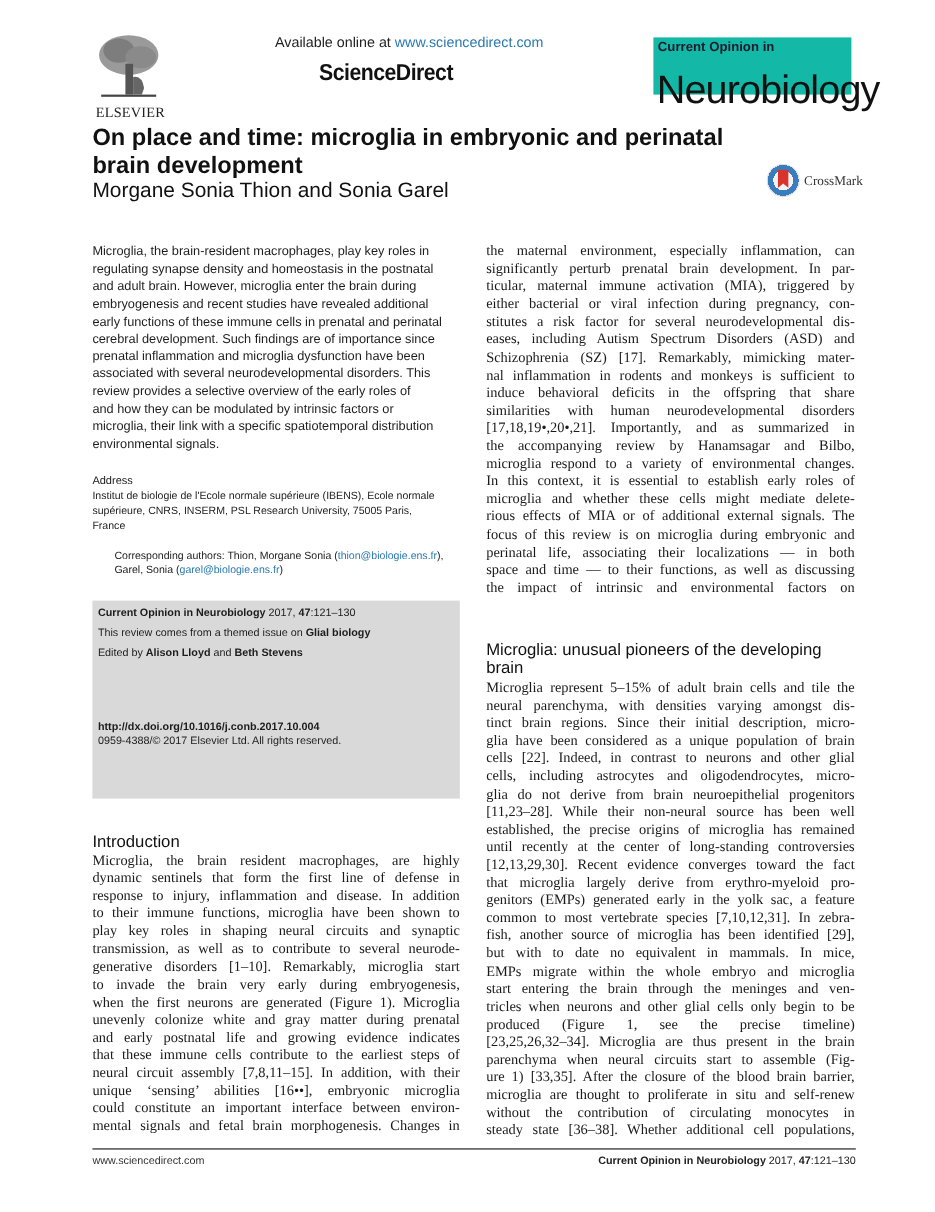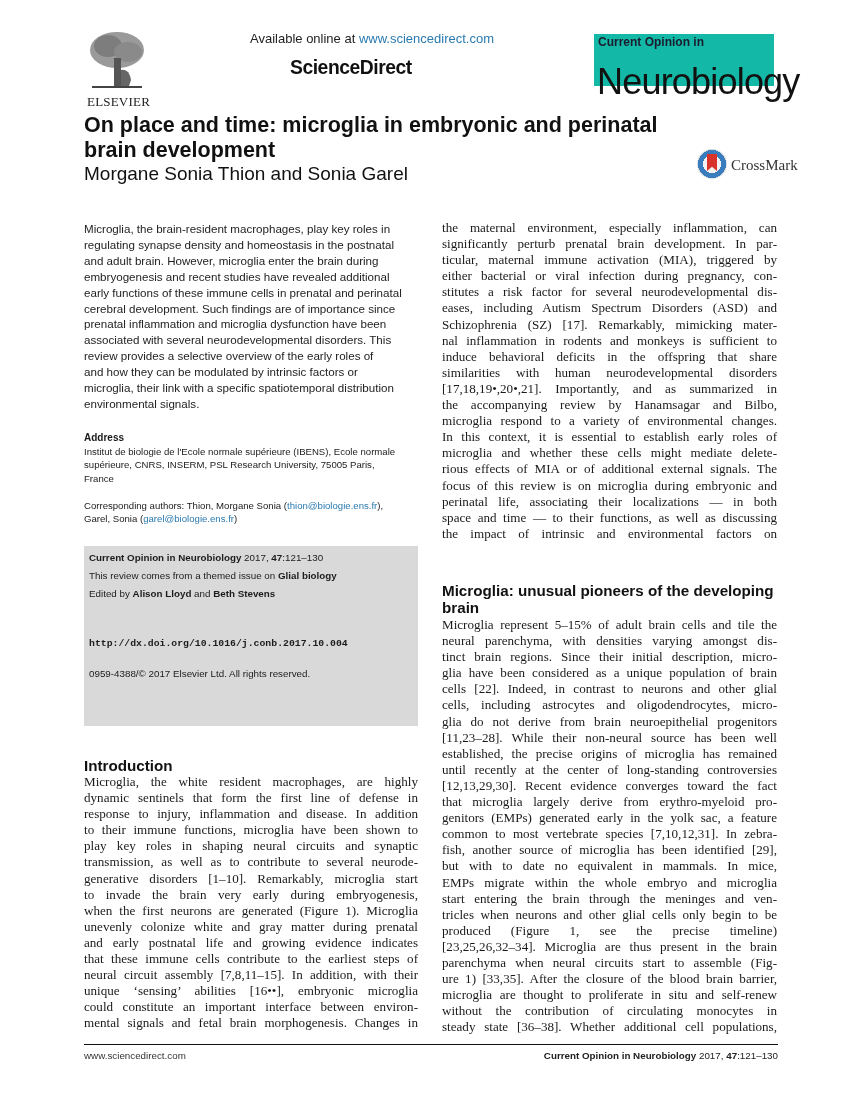--- a/index.html
+++ b/index.html
@@ -19,34 +19,34 @@
   #journal-logo .small { position:absolute; left:4px; top:1px; font-size:12px; font-weight:bold; color:#1b1b2e; }
   #journal-logo .big { position:absolute; left:3px; top:28px; font-size:36px; color:#111; letter-spacing:-0.8px; line-height:40px; }
 
   #title { left:84px; top:113px; width:640px; font-size:21.5px; font-weight:bold; line-height:25px; color:#111; }
   #authors { left:84px; top:163px; font-size:19px; color:#111; }
   #crossmark { left:697px; top:149px; width:90px; height:34px; }
   #crossmark .circle { position:absolute; left:0; top:0; width:30px; height:30px; border-radius:50%;
     background:radial-gradient(circle at 50% 50%, #f2f2f2 0 9px, #3a7dbf 9px 14px, #dcdcdc 14px 15px); }
   #crossmark .ribbon { position:absolute; left:10px; top:5px; width:10px; height:17px; background:#d9342b;
     clip-path:polygon(0 0,100% 0,100% 100%,50% 75%,0 100%); }
-  #crossmark .label { position:absolute; left:34px; top:8px; font-family:"Liberation Serif", serif; font-size:15px; color:#333;text-align:right; }
+  #crossmark .label { position:absolute; left:34px; top:8px; font-family:"Liberation Serif", serif; font-size:12px; color:#333;text-align:right; }
 
   
   .lcol { left:84px; width:334px; }
   #abstract { top:221px; font-size:11.6px; line-height:15.9px; color:#1d1d1d; }
-  #address-h { top:432px; font-size:10px; font-weight:bold; }
+  #address-h { top:432px; font-size:10px; font-weight:normal; }
   #address { top:445px; font-size:9.6px; line-height:13.4px; color:#222; }
-  #corresp { top:499px; font-size:9.6px; line-height:13.4px; color:#222; }
+  #corresp { top:499px; font-size:9.6px; line-height:13.4px; color:#222;margin-left:20px; }
 
   #info-box { left:84px; top:546px; width:334px; height:180px; background:#d9d9d9; }
   #info-box .ln { position:absolute; left:5px; font-size:9.8px; color:#1c1c1c; white-space:nowrap; }
   #info-box b { font-weight:bold; }
 
-  .heading { font-family:"Liberation Sans", sans-serif; font-weight:bold; font-size:15.2px; color:#111; line-height:17px; }
+  .heading { font-family:"Liberation Sans", sans-serif; font-weight:normal; font-size:15.2px; color:#111; line-height:17px; }
   #intro-h { left:84px; top:757px; }
   .body-text { font-family:"Liberation Serif", serif; font-size:13.1px; line-height:16.1px; color:#1a1a1a; }
   .body-text .line { display:block; white-space:nowrap; text-align:justify; text-align-last:justify; height:16.1px; }
   .body-text .line.last { text-align-last:left; }
   #intro-body { left:84px; top:774px; width:334px; }
 
   
   #right-top { left:442px; top:220px; width:335px; }
   #sec2-h { left:442px; top:582px; width:335px; }
   #sec2-body { left:442px; top:617px; width:335px; }
@@ -116,27 +116,27 @@
 </div>
 <div id="corresp" class="abs lcol sans">
   <div><span>Corresponding authors: Thion, Morgane Sonia (</span><span class="link">thion@biologie.ens.fr</span><span>),</span></div>
   <div><span>Garel, Sonia (</span><span class="link">garel@biologie.ens.fr</span><span>)</span></div>
 </div>
 
 <div id="info-box" class="abs sans">
   <div class="ln" style="top:6px;"><b>Current Opinion in Neurobiology</b><span> 2017, </span><b>47</b><span>:121–130</span></div>
   <div class="ln" style="top:24px;"><span>This review comes from a themed issue on </span><b>Glial biology</b></div>
   <div class="ln" style="top:42px;"><span>Edited by </span><b>Alison Lloyd</b><span> and </span><b>Beth Stevens</b></div>
-  <div class="ln link" style="top:92px; font-weight:bold;font-family:Liberation Mono, monospace;">http://dx.doi.org/10.1016/j.conb.2017.10.004</div>
+  <div class="ln link" style="top:110px; font-weight:bold;">http://dx.doi.org/10.1016/j.conb.2017.10.004</div>
   <div class="ln" style="top:122px;">0959-4388/© 2017 Elsevier Ltd. All rights reserved.</div>
 </div>
 
 <div id="intro-h" class="abs heading">Introduction</div>
 <div id="intro-body" class="abs body-text">
-  <span class="line">Microglia, the white resident macrophages, are highly</span>
+  <span class="line">Microglia, the brain resident macrophages, are highly</span>
   <span class="line">dynamic sentinels that form the first line of defense in</span>
   <span class="line">response to injury, inflammation and disease. In addition</span>
   <span class="line">to their immune functions, microglia have been shown to</span>
   <span class="line">play key roles in shaping neural circuits and synaptic</span>
   <span class="line">transmission, as well as to contribute to several neurode-</span>
   <span class="line">generative disorders [1–10]. Remarkably, microglia start</span>
   <span class="line">to invade the brain very early during embryogenesis,</span>
   <span class="line">when the first neurons are generated (Figure 1). Microglia</span>
   <span class="line">unevenly colonize white and gray matter during prenatal</span>
   <span class="line">and early postnatal life and growing evidence indicates</span>

